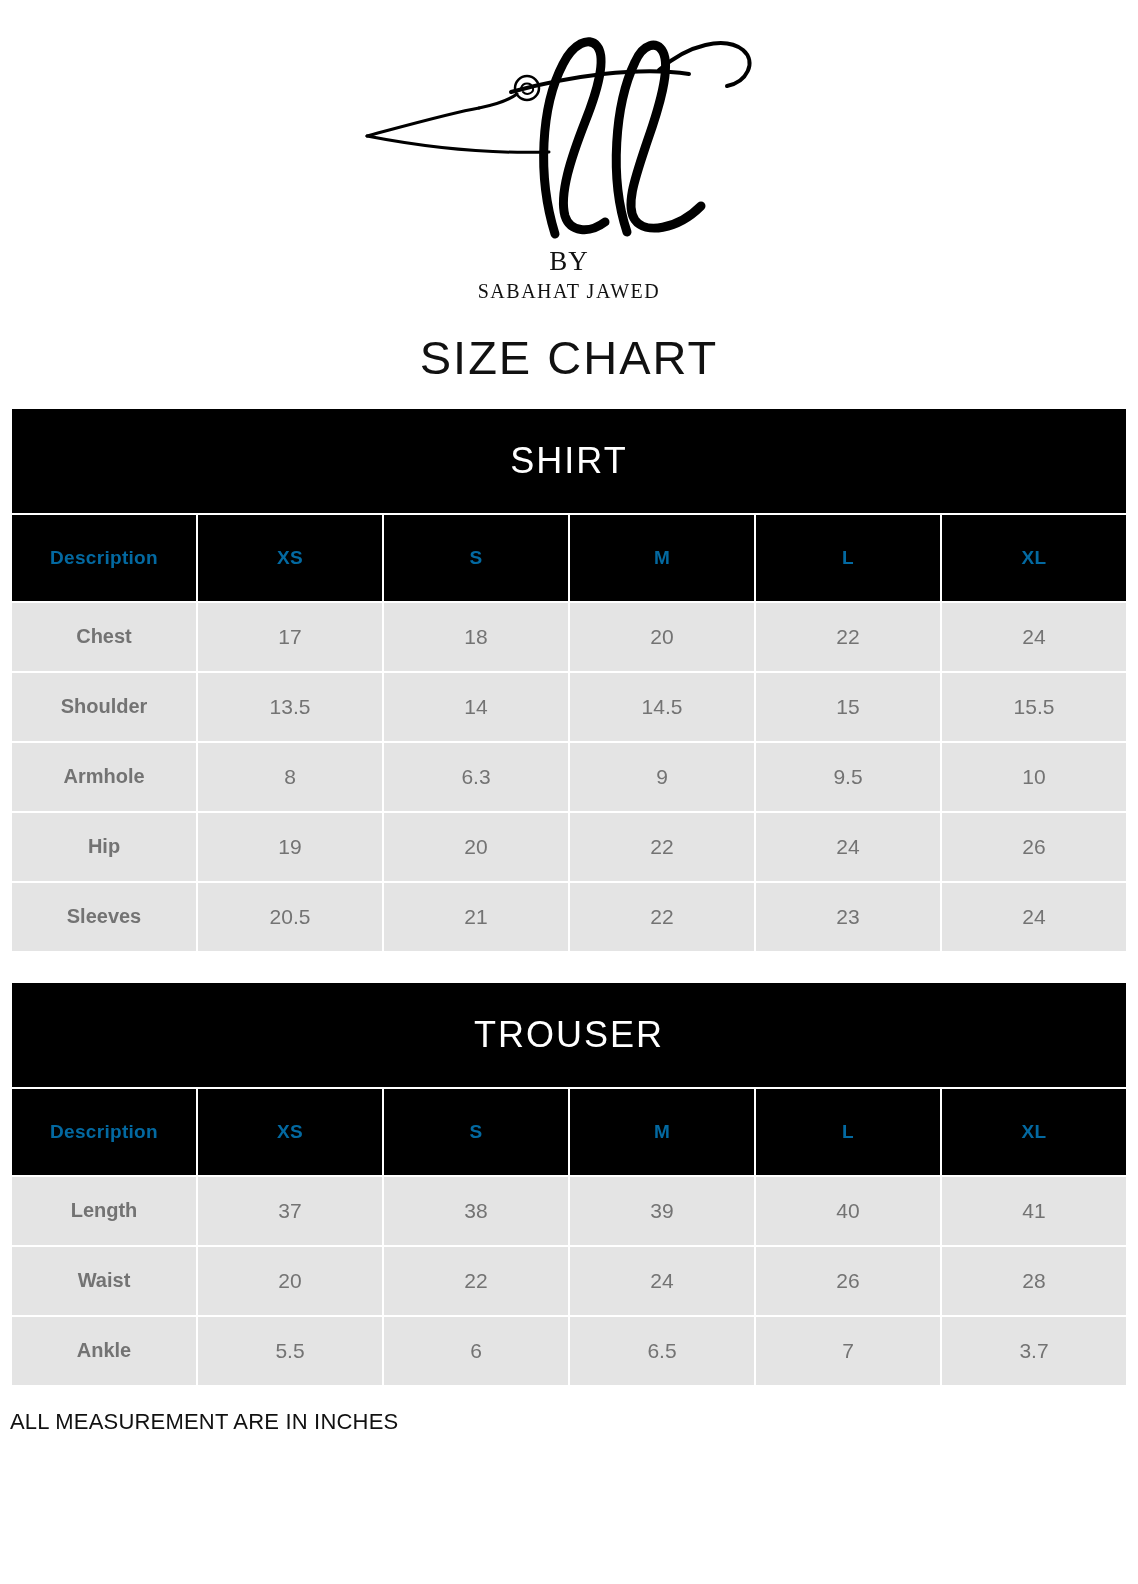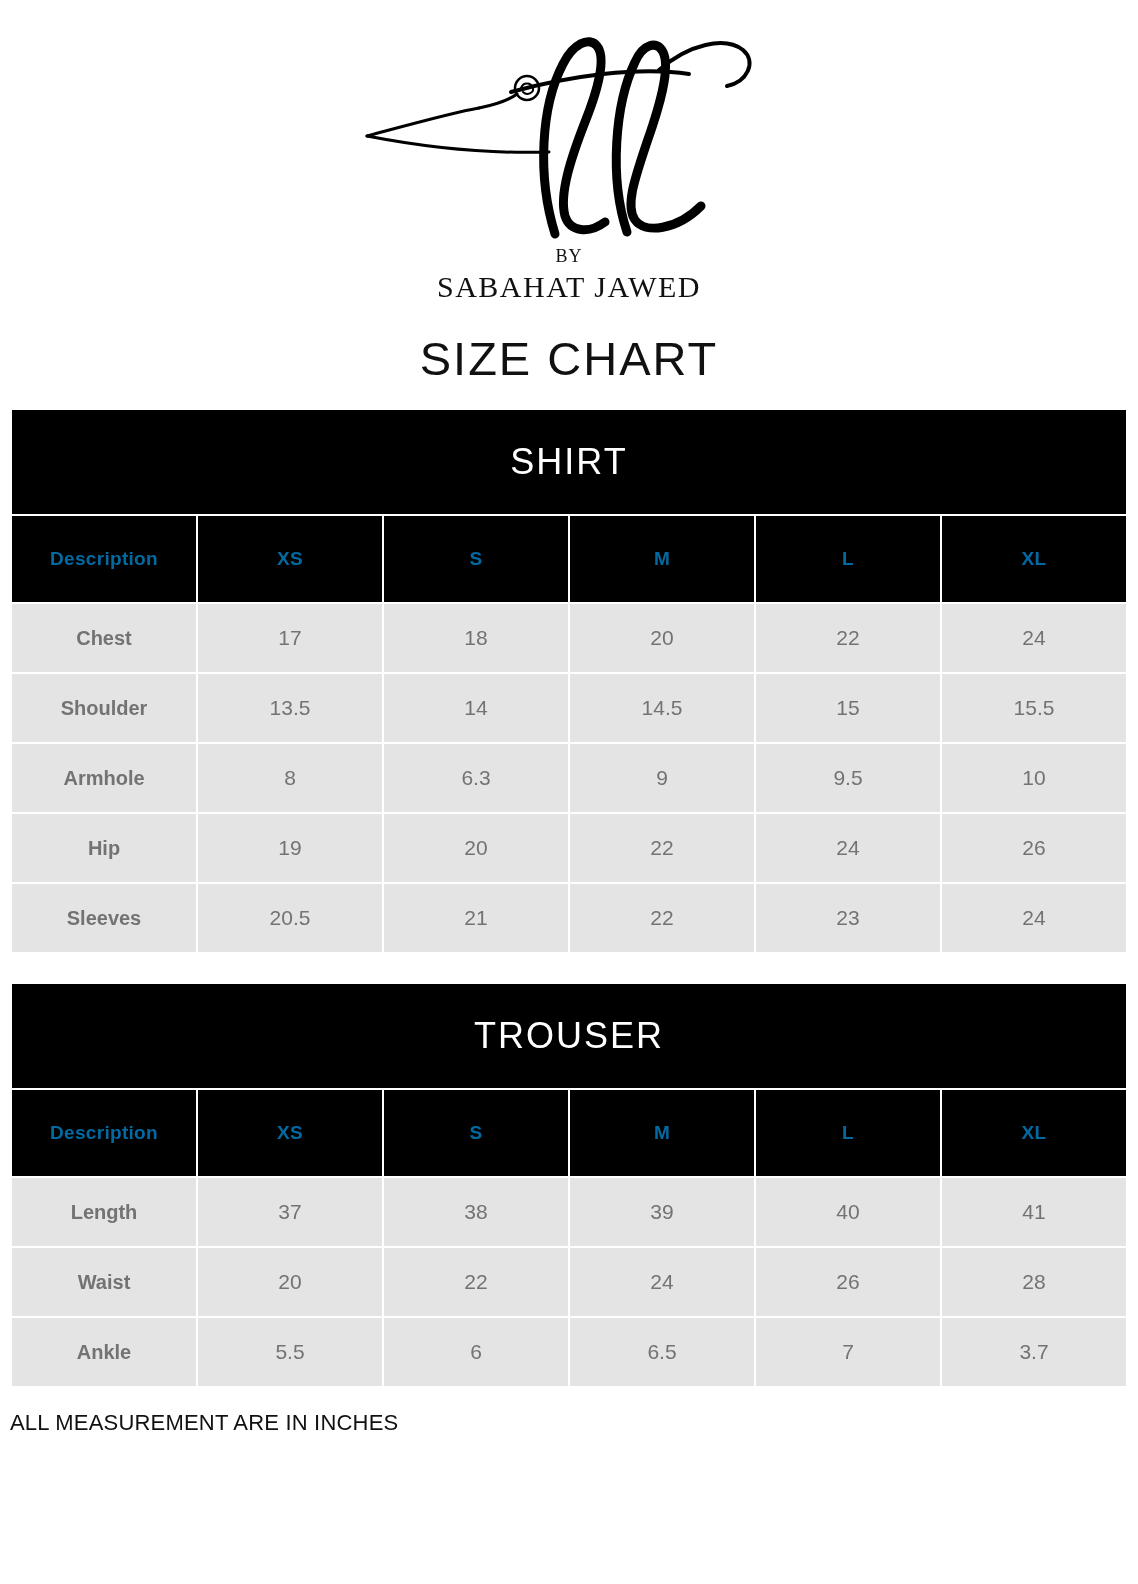--- a/index.html
+++ b/index.html
@@ -21,29 +21,29 @@
   .brand {
     padding-top: 26px;
     text-align: center;
   }
   .brand-mark {
     display: block;
     margin: 0 auto;
   }
   .brand-by {
     font-family: "Liberation Serif", serif;
-    font-size: 18px;
+    font-size: 27px;
     letter-spacing: 1px;
     color: #111111;
     margin-top: 4px;
     line-height: 1.25;
   }
   .brand-name {
     font-family: "Liberation Serif", serif;
-    font-size: 30px;
+    font-size: 20px;
     letter-spacing: 1.5px;
     color: #111111;
     line-height: 1.25;
   }
 
   .doc-title {
     text-align: center;
     font-size: 47px;
     font-weight: 400;
     letter-spacing: 2px;

